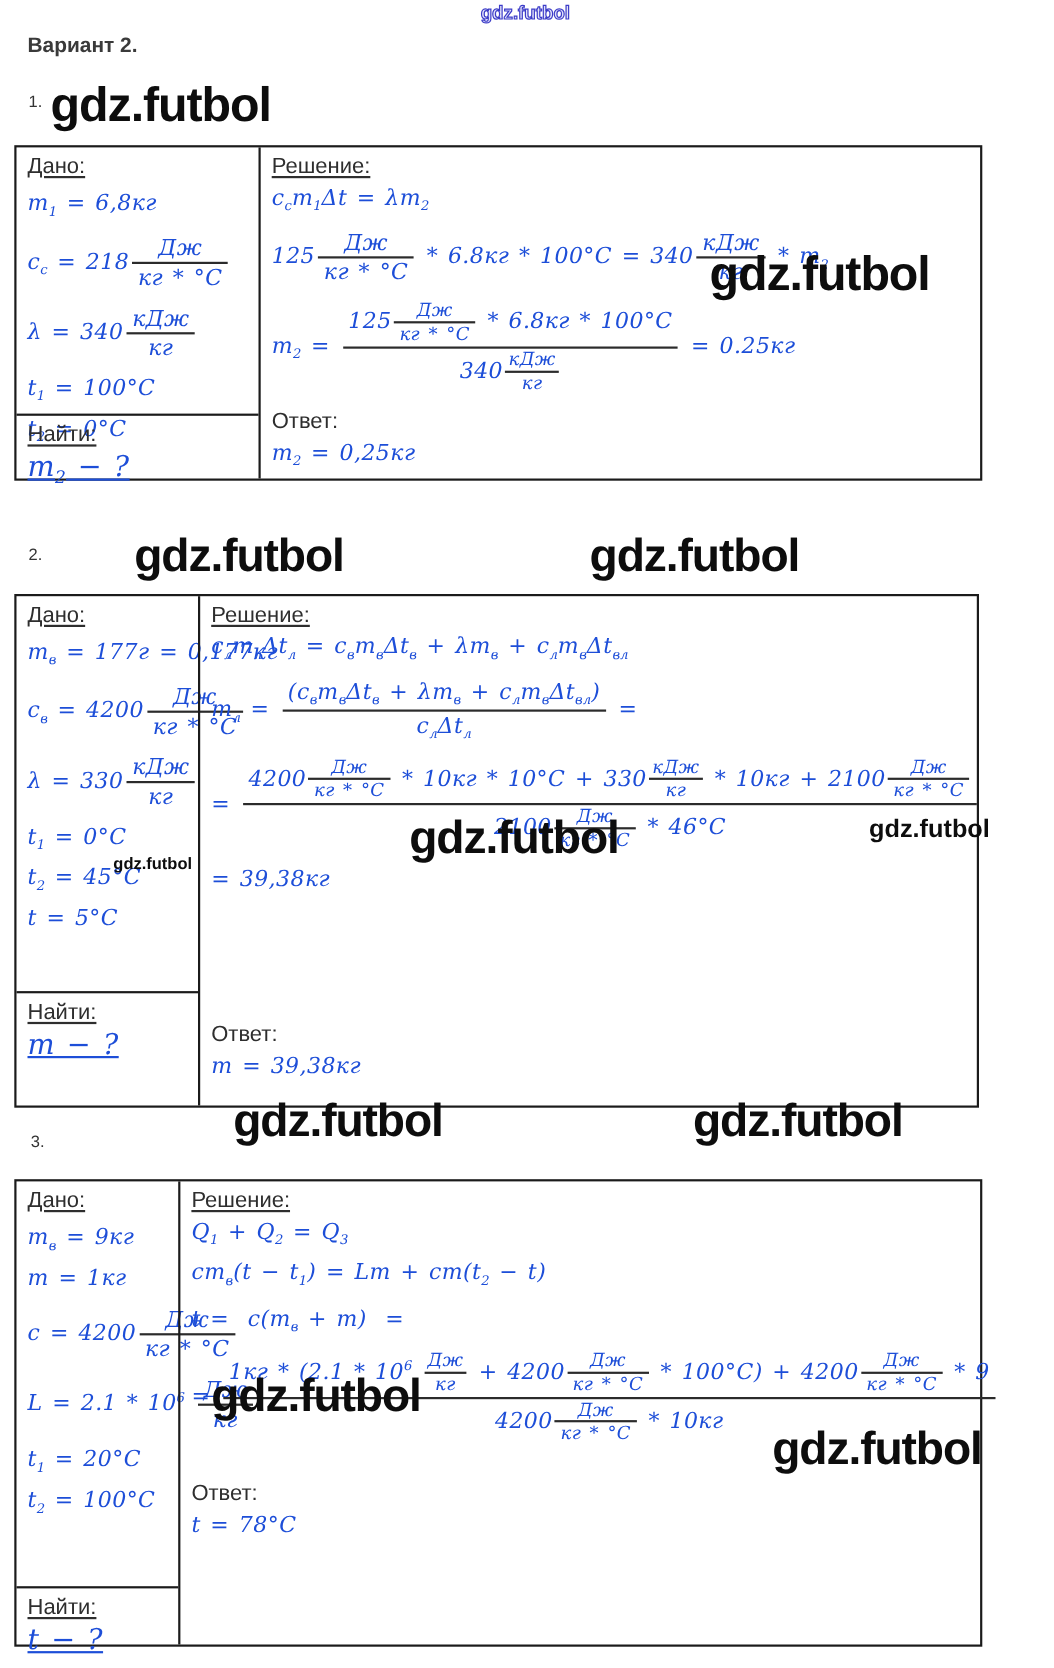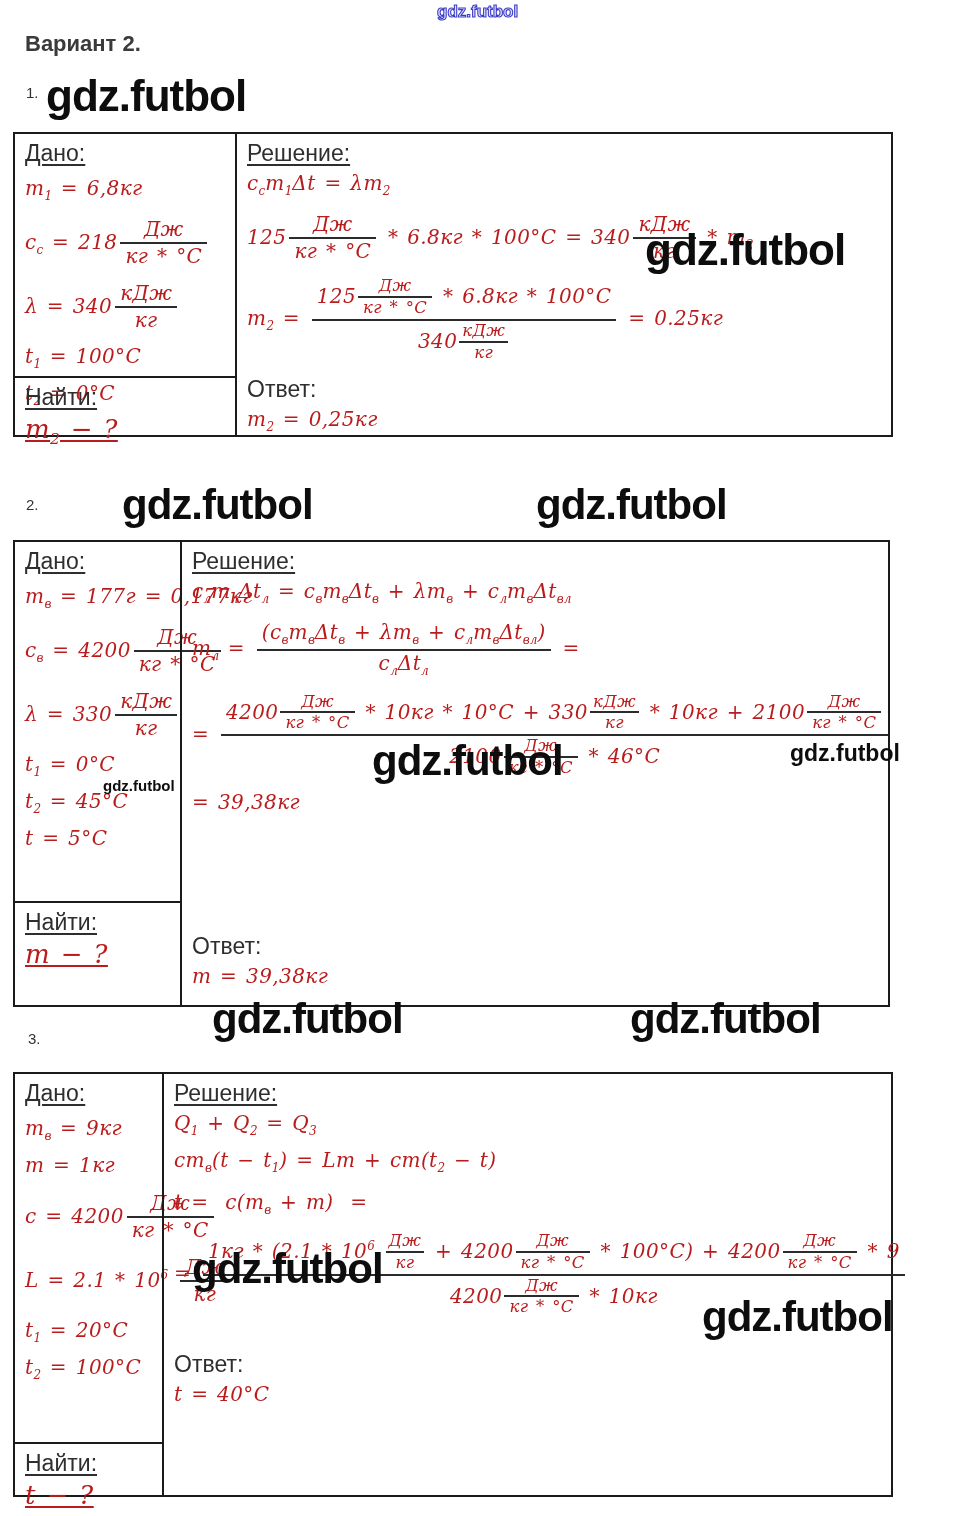--- a/index.html
+++ b/index.html
@@ -18,43 +18,43 @@
   .wm-blue {
     font-size:17px; letter-spacing:0; font-weight:bold;
     color:rgba(100,100,220,0.18);
     -webkit-text-stroke:1.1px #3c3cc8;
     z-index:7;
   }
   .wm-tiny { font-size:15px; letter-spacing:0; font-weight:600; }
 
   
   .variant-title {
-    position:absolute; left:25px; top:31px; font-size:22px; font-weight:bold; color:#3a3a3a;
+    position:absolute; left:25px; top:31px; font-size:19px; font-weight:bold; color:#3a3a3a;
   }
   .pnum { position:absolute; font-size:15px; color:#333; }
 
   
   .ptable {
     position:absolute; display:flex; border:2px solid #1b1b1b; background:transparent;
     box-sizing:border-box; z-index:2;
   }
   .tcol-left { display:flex; flex-direction:column; box-sizing:border-box; flex-shrink:0; }
   .tcol-right { flex:1; border-left:2px solid #1b1b1b; box-sizing:border-box; }
   .cell { box-sizing:border-box; padding:6px 10px 4px 10px; overflow:visible; }
   .cell-dano { flex-shrink:0; }
   .cell-naiti { border-top:2px solid #1b1b1b; flex:1; }
 
   .lbl {
-    font-size:23px; color:#2e2e2e; text-decoration:underline; text-underline-offset:3px;
+    font-size:20px; color:#2e2e2e; text-decoration:underline; text-underline-offset:3px;
     margin-bottom:4px; font-weight:500;
   }
   .otvet-lbl { text-decoration:none; margin-top:14px; }
 
   
-  .flines { color:#b91c1c; }
+  .flines { color:#1d4ed8; }
   .fline {
     font-family:"DejaVu Serif","Liberation Serif",serif; font-style:italic;
     font-size:20px; margin:9px 0; white-space:nowrap; letter-spacing:0.4px; word-spacing:2px;
     line-height:1.25;
   }
   .fline sub { font-size:0.6em; letter-spacing:0; }
   .fline sup { font-size:0.6em; letter-spacing:0; }
   .fline.xl { font-size:26px; margin:4px 0 0 0;text-decoration:underline; }
   .frac { display:inline-block; vertical-align:middle; text-align:center; margin:0 3px; line-height:1.15; }
   .frac > .num { display:block; border-bottom:2px solid #2b2b2b; padding:0 5px 1px 5px; }
@@ -203,19 +203,19 @@
       <div class="cell cell-resh">
         <div class="lbl">Решение:</div>
         <div class="flines">
             <div class="fline"><span>Q</span><sub>1</sub><span> + Q</span><sub>2</sub><span> = Q</span><sub>3</sub></div>
             <div class="fline"><span>cm</span><sub>в</sub><span>(t − t</span><sub>1</sub><span>) = Lm + cm(t</span><sub>2</sub><span> − t)</span></div>
             <div class="fline gap"><span>t = </span><span class="frac"><span class="den"><span>c(m</span><sub>в</sub><span> + m)</span></span></span><span> =</span></div>
             <div class="fline gap"><span>= </span><span class="frac"><span class="num"><span>1кг * (2.1 * 10</span><sup>6</sup><span> </span><span class="frac"><span class="num"><span>Дж</span></span><span class="den"><span>кг</span></span></span><span> + 4200</span><span class="frac"><span class="num"><span>Дж</span></span><span class="den"><span>кг * °C</span></span></span><span> * 100°C) + 4200</span><span class="frac"><span class="num"><span>Дж</span></span><span class="den"><span>кг * °C</span></span></span><span> * 9</span></span><span class="den"><span>4200</span><span class="frac"><span class="num"><span>Дж</span></span><span class="den"><span>кг * °C</span></span></span><span> * 10кг</span></span></span></div>
           </div>
         <div class="lbl otvet-lbl">Ответ:</div>
         <div class="flines">
-            <div class="fline"><span>t = 40°C</span></div>
+            <div class="fline"><span>t = 78°C</span></div>
           </div>
       </div>
     </div>
   </div>
 
 </div>
 
 </body></html>

